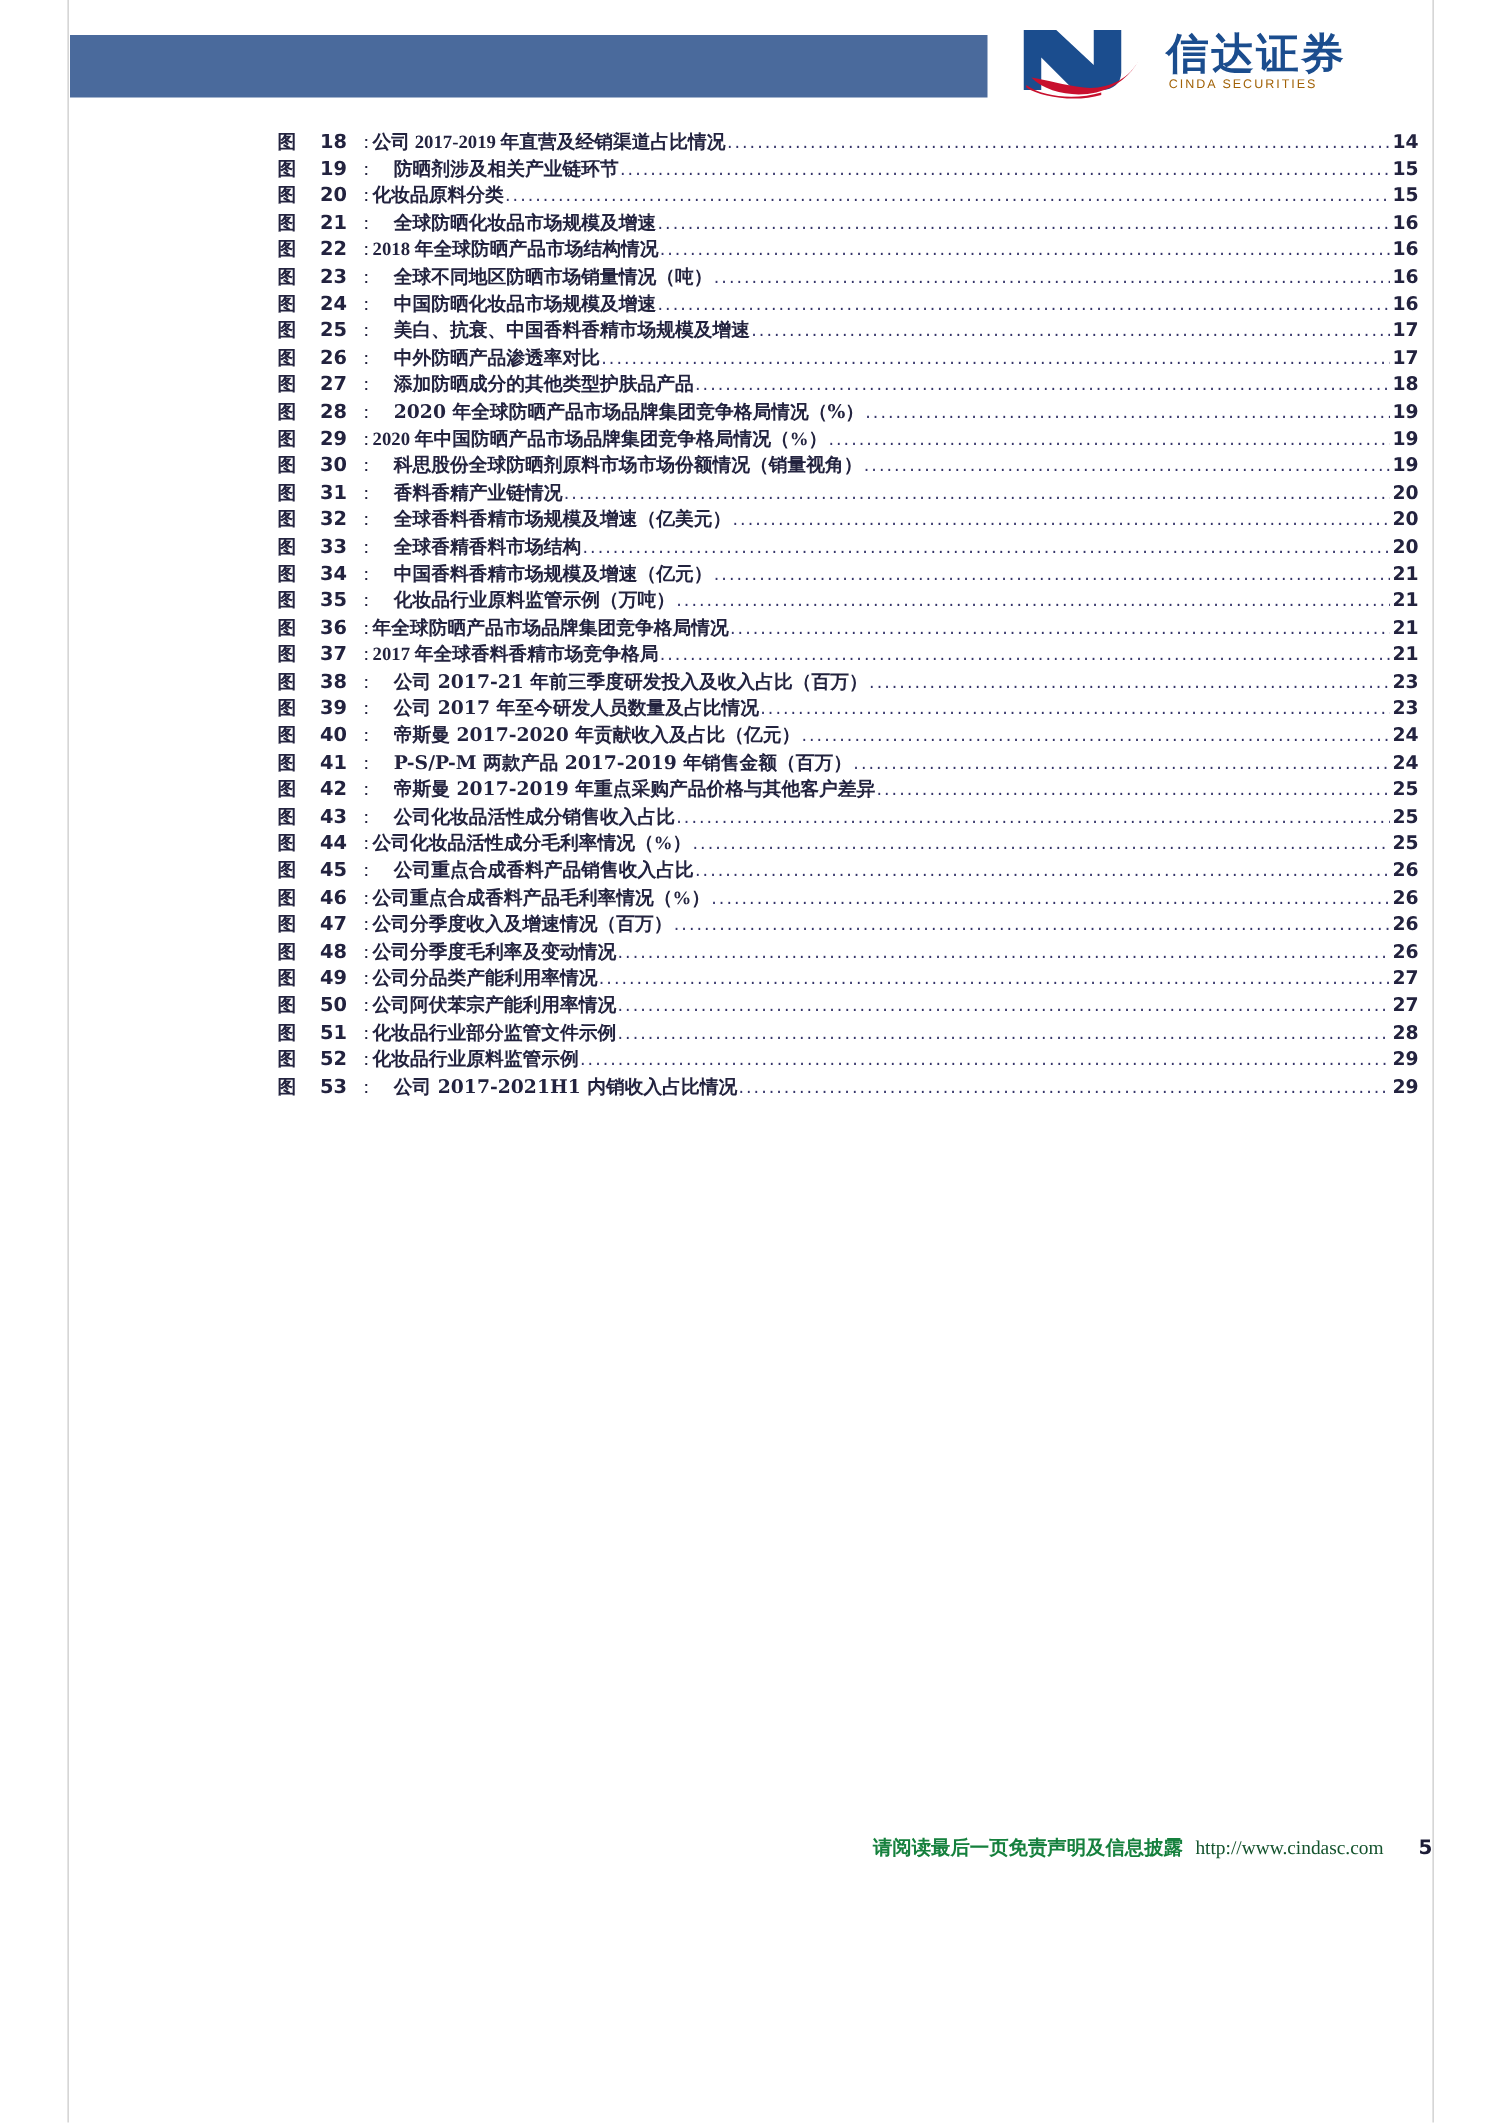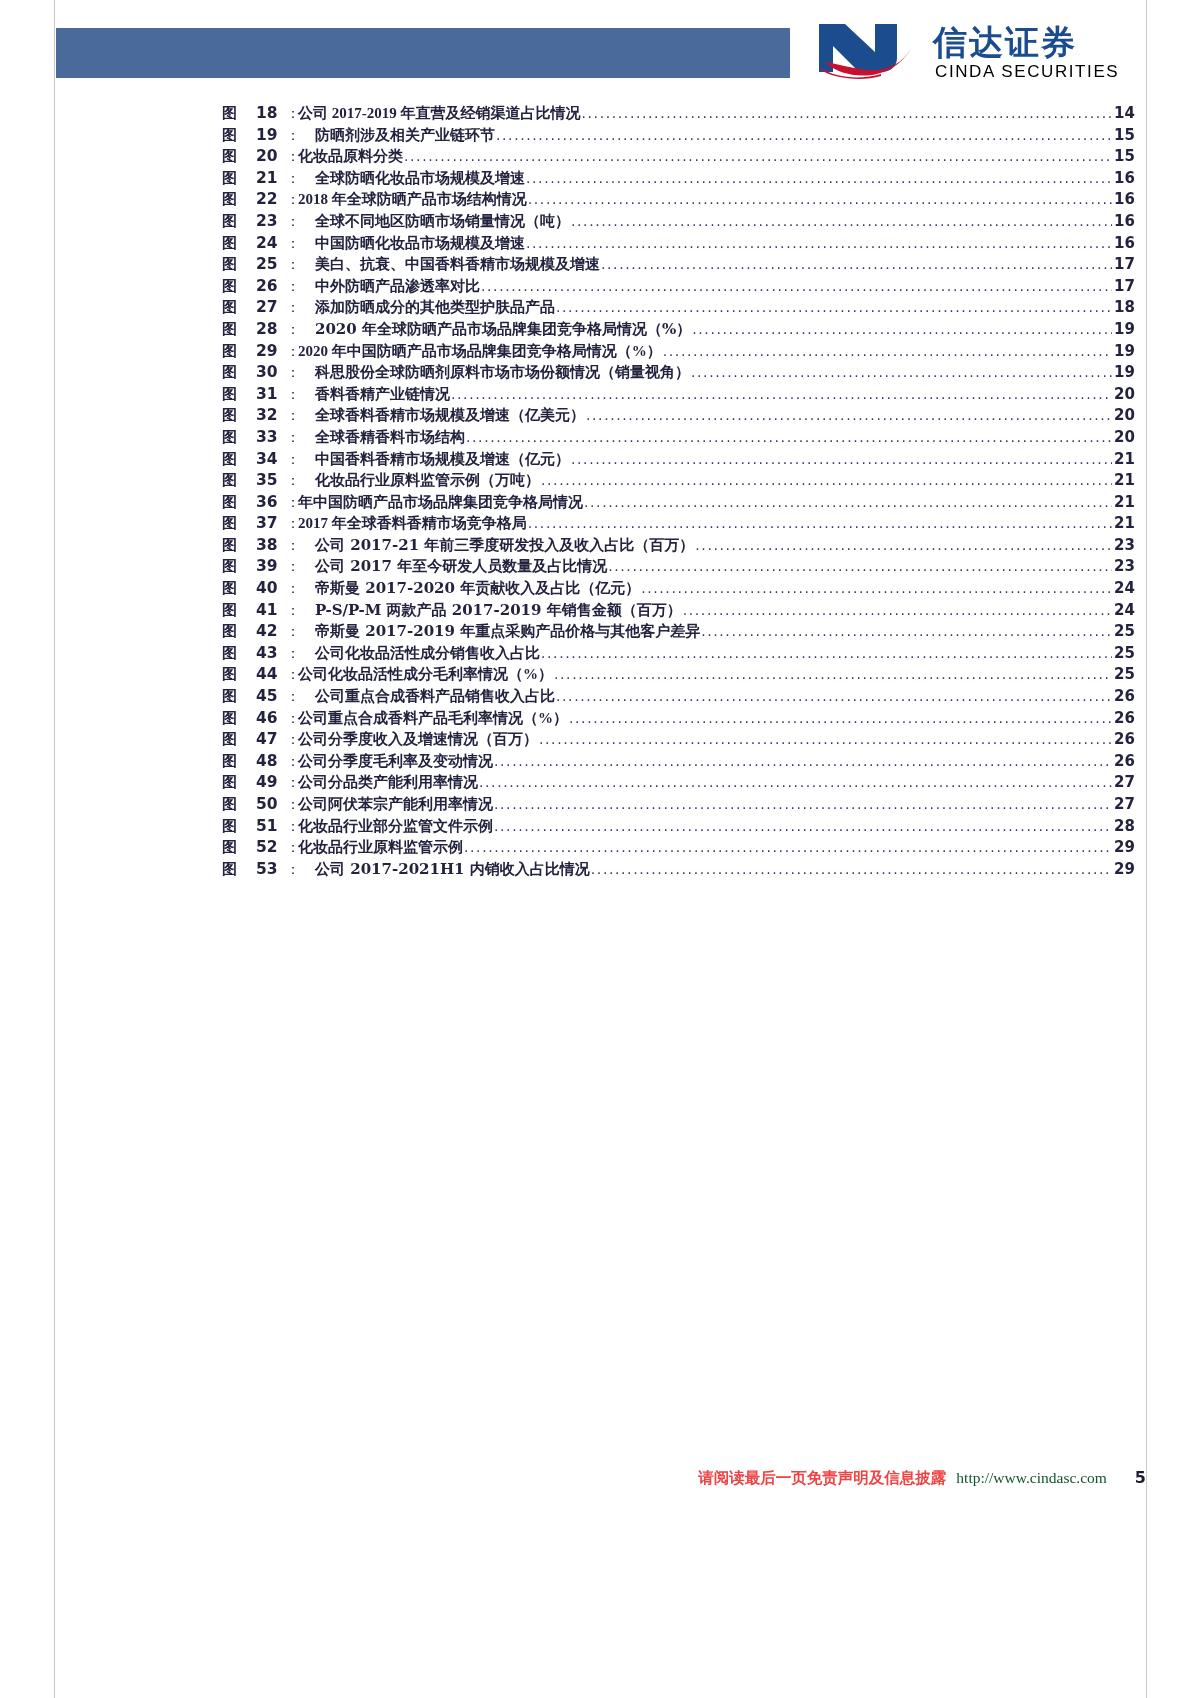--- a/index.html
+++ b/index.html
@@ -73,23 +73,23 @@
     font-weight: bold;
     letter-spacing: 2px;
     color: #1b4d8e;
     white-space: nowrap;
   }
   .logo-text-en {
     position: absolute;
     left: 120px;
     top: 48px;
     font-family: "Liberation Sans", "DejaVu Sans", sans-serif;
-    font-size: 17px;
+    font-size: 10px;
     letter-spacing: 1.6px;
-    color: #000000;
+    color: #a16207;
     white-space: nowrap;
   }
 
   
   .toc {
     position: absolute;
     left: 0;
     top: 104px;
     width: 1200px;
   }
@@ -179,21 +179,21 @@
     display: flex;
     align-items: baseline;
     justify-content: flex-end;
     padding-right: 54px;
     box-sizing: border-box;
   }
   .footer-note {
     font-family: "DejaVu Serif", "Liberation Serif", serif;
     font-size: 15.5px;
     font-weight: bold;
-    color: #ef4444;
+    color: #15803d;
   }
   .footer-url {
     font-family: "Liberation Serif", "DejaVu Serif", serif;
     font-size: 15.5px;
     color: #14532d;
     margin-left: 10px;
     text-decoration: none;
   }
   .footer-pagenum {
     font-family: "DejaVu Sans", "Liberation Sans", sans-serif;
@@ -367,21 +367,21 @@
         <span class="toc-num">35</span>
         <span class="toc-colon">：</span>
         <span class="toc-title">化妆品行业原料监管示例（万吨）</span>
         <span class="toc-dots"></span>
         <span class="toc-page">21</span>
       </div>
       <div class="toc-row ind-0">
         <span class="toc-label">图</span>
         <span class="toc-num">36</span>
         <span class="toc-colon">：</span>
-        <span class="toc-title">年中国防晒产品市场品牌集团竞争格局情况</span>
+        <span class="toc-title">年全球防晒产品市场品牌集团竞争格局情况</span>
         <span class="toc-dots"></span>
         <span class="toc-page">21</span>
       </div>
       <div class="toc-row ind-0">
         <span class="toc-label">图</span>
         <span class="toc-num">37</span>
         <span class="toc-colon">：</span>
         <span class="toc-title">2017 年全球香料香精市场竞争格局</span>
         <span class="toc-dots"></span>
         <span class="toc-page">21</span>

